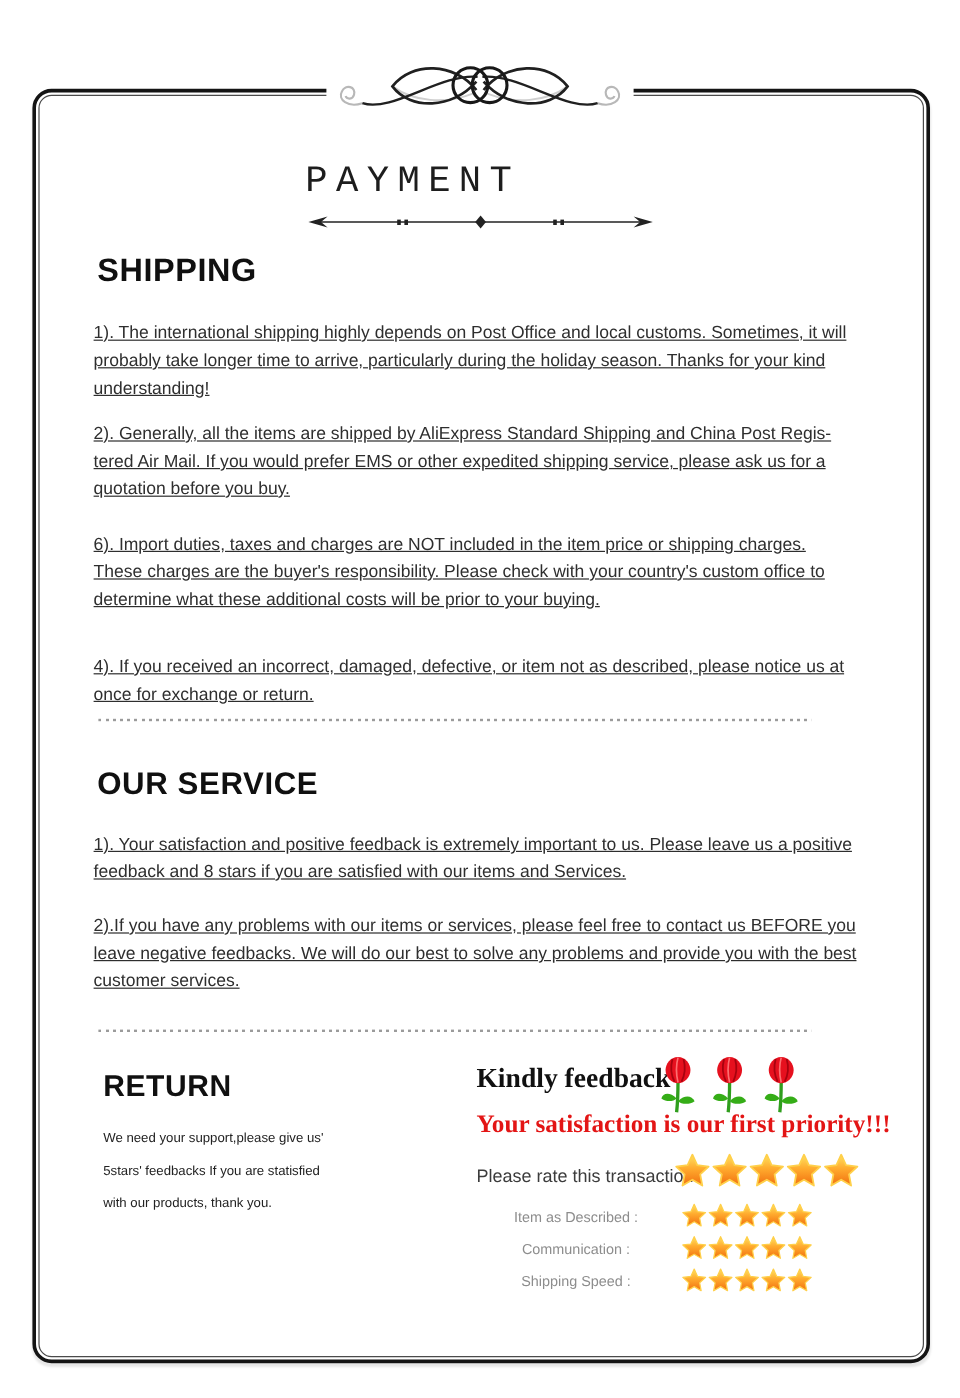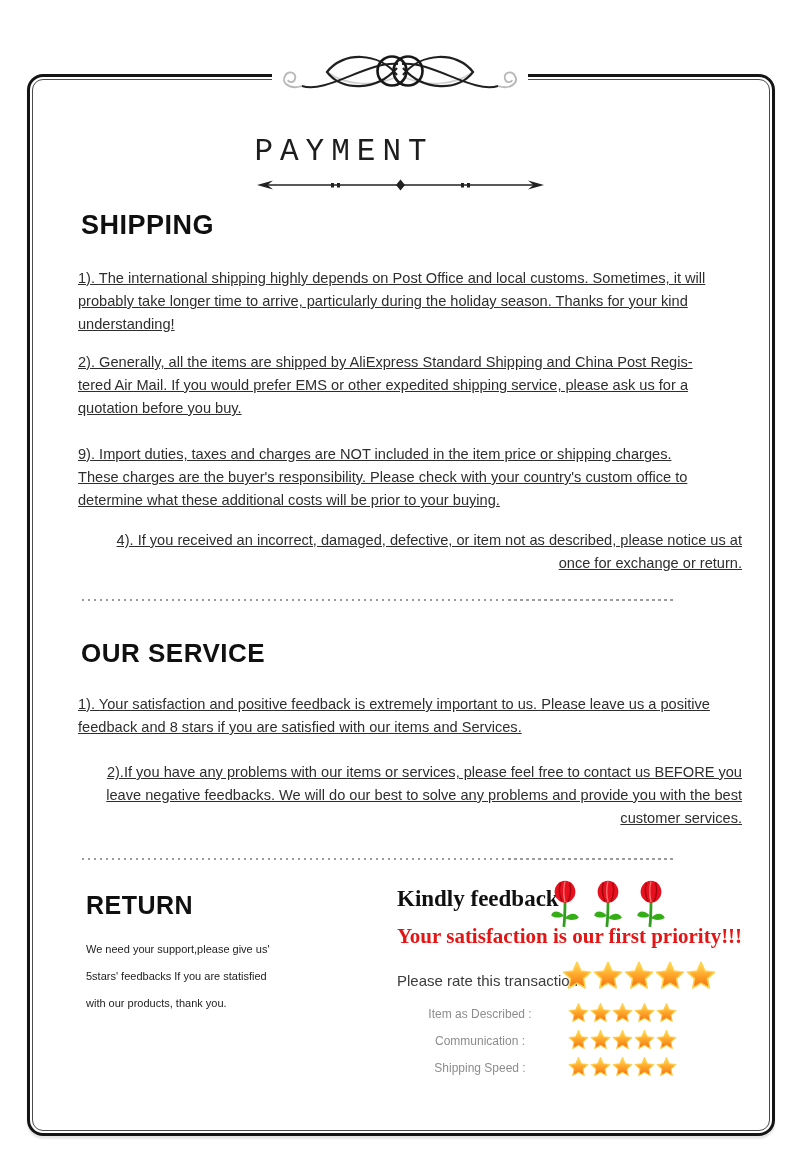--- a/index.html
+++ b/index.html
@@ -33,22 +33,22 @@
     position:absolute;font-weight:bold;color:#101010;letter-spacing:.5px;z-index:6;text-align:right;
   }
   #shipping-heading{left:81px;top:210px;font-size:27px;}
   #service-heading{left:81px;top:638px;font-size:26px;}
   #return-heading{left:86px;top:891px;font-size:25px;}
   
   .para{
     position:absolute;left:78px;width:664px;font-size:14.6px;line-height:23px;
     color:#2e2e2e;white-space:pre-line;z-index:6;text-decoration:underline;
   }
-  #sp1{top:267px;} #sp2{top:351px;} #sp3{top:443px;} #sp4{top:529px;text-align:right;}
-  #svc1{top:693px;} #svc2{top:761px;text-align:right;}
+  #sp1{top:267px;} #sp2{top:351px;} #sp3{top:443px;} #sp4{top:545px;}
+  #svc1{top:693px;} #svc2{top:761px;}
   .dashed-divider{
     position:absolute;left:82px;width:594px;height:2px;z-index:6;
     background:repeating-linear-gradient(90deg,#9b9b9b 0 2.5px,transparent 2.5px 6px);
   }
   #divider1{top:599px;} #divider2{top:858px;}
   
   .return-text{
     position:absolute;left:86px;top:936px;width:300px;font-size:11px;
     line-height:27px;color:#222;white-space:pre-line;z-index:6;
   }
@@ -133,21 +133,21 @@
   </svg>
 </div>
 
 <div id="shipping-heading" class="section-heading">SHIPPING</div>
 <div id="sp1" class="para">1).  The international shipping highly depends on Post Office and local customs. Sometimes, it will
 probably take longer time to arrive, particularly during the holiday season. Thanks for your kind
 understanding!</div>
 <div id="sp2" class="para">2). Generally, all the items are shipped by AliExpress Standard Shipping and China Post Regis-
 tered Air Mail. If you would prefer EMS or other expedited shipping service, please ask us for a
 quotation before you buy.</div>
-<div id="sp3" class="para">9). Import duties, taxes and charges are NOT included in the item price or shipping charges.
+<div id="sp3" class="para">6). Import duties, taxes and charges are NOT included in the item price or shipping charges.
 These charges are the buyer's responsibility. Please check with your country's custom office to
 determine what these additional costs will be prior to your buying.</div>
 <div id="sp4" class="para">4). If you received an incorrect, damaged, defective, or item not as described, please notice us at
 once for exchange or return.</div>
 
 <div id="divider1" class="dashed-divider"></div>
 
 <div id="service-heading" class="section-heading">OUR SERVICE</div>
 <div id="svc1" class="para">1). Your satisfaction and positive feedback is extremely important to us. Please leave us a positive
 feedback and 8 stars if you are satisfied with our items and Services.</div>

